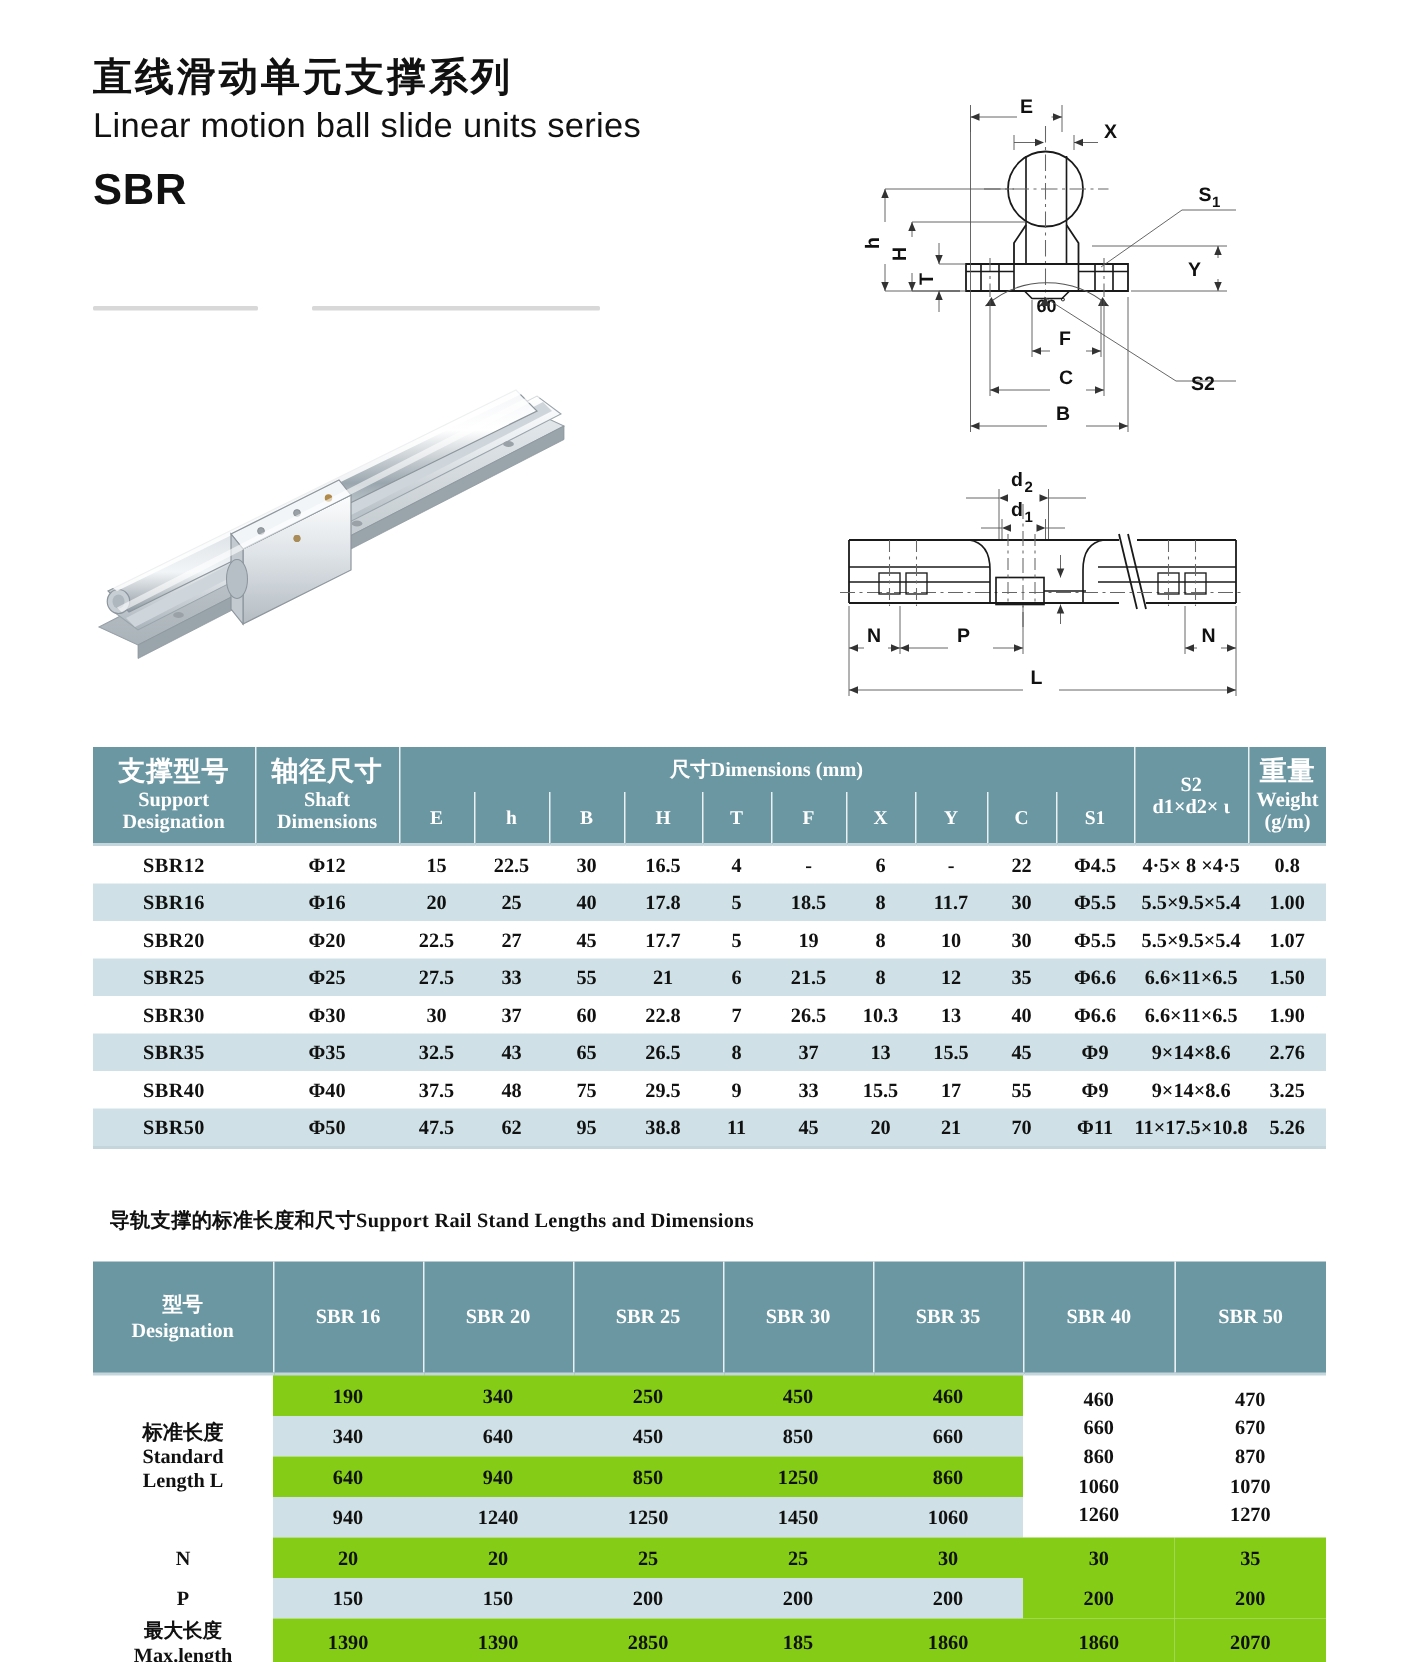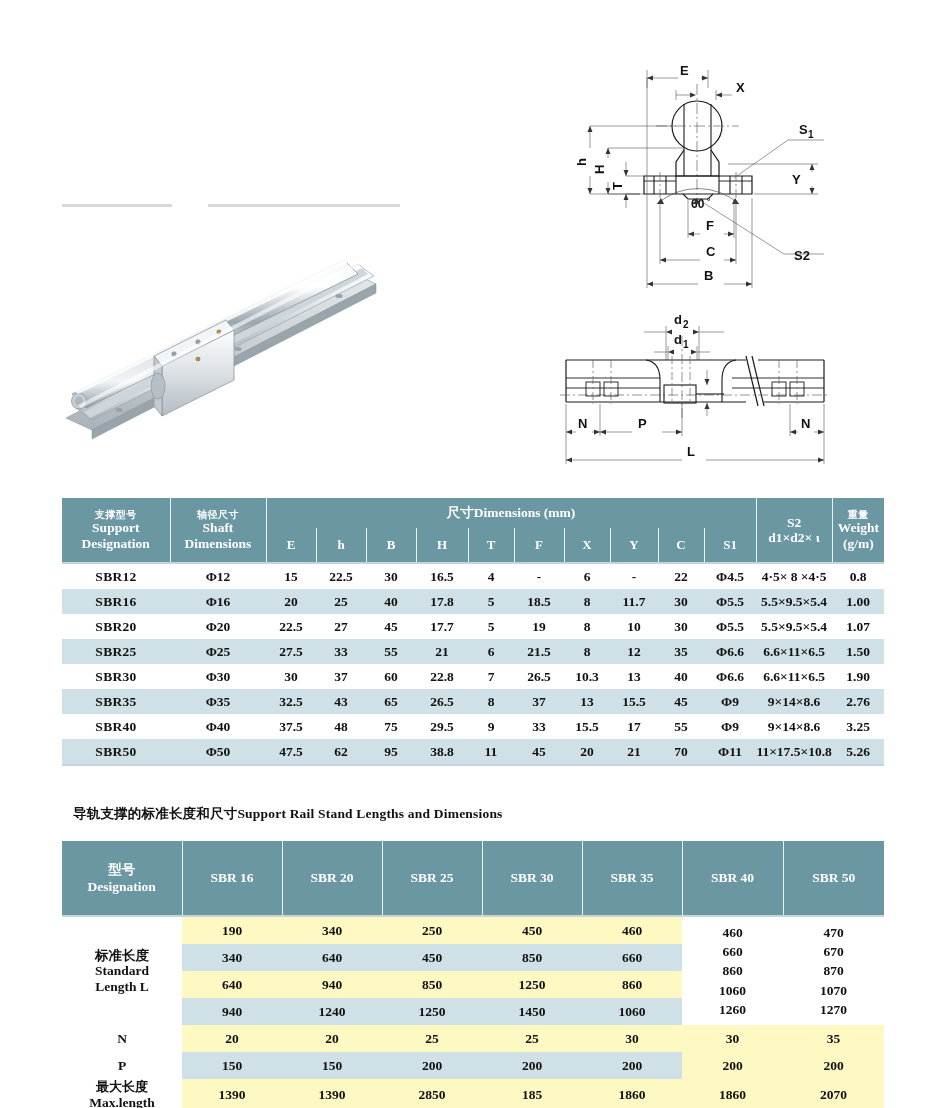--- a/index.html
+++ b/index.html
@@ -51,21 +51,21 @@
   .tbl-main th,.tbl-main td{padding:0;margin:0;}
   .tbl-main thead th{
     background:#6b97a3;color:#ffffff;
     font-weight:700;text-align:center;vertical-align:middle;
     border-right:1px solid #e9f1f3;
     font-size:13px;line-height:1.12;
   }
   .tbl-main thead th.last{border-right:none;}
   .hdr-cn{
     font-family:"DejaVu Sans", sans-serif;font-weight:700;
-    font-size:10px;display:block;letter-spacing:.5px;
+    font-size:18px;display:block;letter-spacing:.5px;
   }
   .hdr-en{
     font-family:"Liberation Serif", serif;font-weight:700;
     font-size:13.5px;display:block;letter-spacing:0;
   }
   .hdr-dim{
     font-family:"Liberation Serif", serif;font-weight:700;font-size:13.5px;
   }
   .hdr-dim .cnpart{font-family:"DejaVu Sans", sans-serif;}
   .hdr-letter{
@@ -99,21 +99,21 @@
     font-family:"Liberation Serif", serif;font-weight:700;font-size:13.5px;
   }
   .tbl-len thead th.last{border-right:none;}
   .tbl-len thead th .cn{
     font-family:"DejaVu Sans", sans-serif;font-weight:700;font-size:13.5px;display:block;
   }
   .tbl-len thead th .en{display:block;font-size:13.5px;}
   .tbl-len td{
     text-align:center;font-size:13.5px;font-weight:700;
     font-family:"Liberation Serif", serif;color:#111;
-    height:25px;line-height:25px;background:#fef9c3;
+    height:25px;line-height:25px;background:#84cc16;
   }
   .tbl-len td.alt{background:#cfe1e6;}
   .tbl-len td.rowlabel{
     background:#fff;text-align:center;line-height:1.12;padding:0 2px;
   }
   .tbl-len td.rowlabel .cn{
     font-family:"DejaVu Sans", sans-serif;font-weight:700;font-size:13.5px;display:block;
   }
   .tbl-len td.rowlabel .en{display:block;font-size:13.5px;font-weight:700;}
   .tbl-len td.stack{
@@ -124,20 +124,25 @@
     font-family:"DejaVu Sans", sans-serif;font-weight:700;font-size:13px;
     white-space:nowrap;
   }
   .tbl-len .maxlabel .en{font-family:"Liberation Serif", serif;}
 </style>
 </head>
 <body>
 
 <div class="page">
 
+  <div class="head">
+    <p class="title-cn">直线滑动单元支撑系列</p>
+    <p class="title-en">Linear motion ball slide units series</p>
+    <p class="title-code">SBR</p>
+  </div>
   <div class="rule-row">
     <div class="rule a"></div>
     <div class="rule b"></div>
   </div>
 
   <div class="photo">
     <svg width="382" height="195" viewBox="0 0 382 195">
       <defs>
         <linearGradient id="railG" x1="0" y1="0" x2="0" y2="1">
           <stop offset="0" stop-color="#ffffff"></stop>

